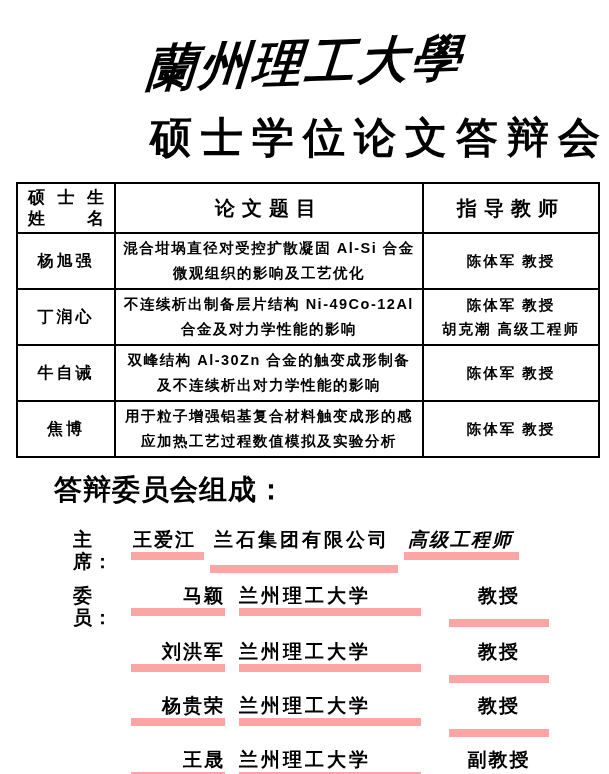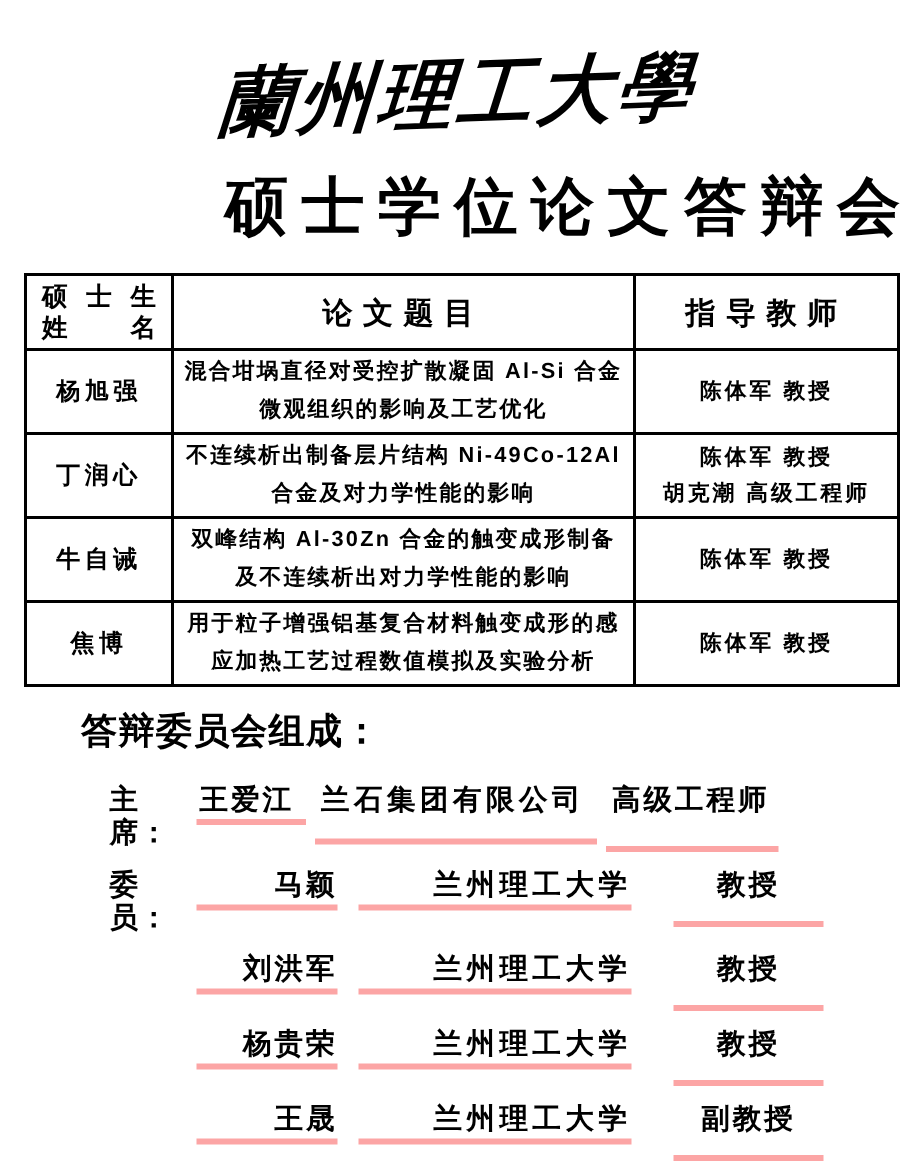--- a/index.html
+++ b/index.html
@@ -64,33 +64,33 @@
   .stu-hdr .jrow { display: flex; justify-content: space-between; line-height: 21px; }
   .hdr-big { font-size: 20px; letter-spacing: 7px; }
 
   .cell-name { font-size: 16px; letter-spacing: 3px; }
   .cell-thesis { font-size: 14.5px; letter-spacing: 1.5px; line-height: 25px; }
   .cell-sup { font-size: 14.5px; letter-spacing: 2px; line-height: 24px; }
 
   
   .section-heading {
     margin: 13px 0 0 54px;
-    font-size: 24px;
+    font-size: 28px;
     font-weight: bold;
     letter-spacing: 1px;
   }
   .committee { margin: 20px 0 0 73px; font-size: 19px; font-weight: bold; }
   .c-row { display: flex; align-items: baseline; margin-bottom: 12px; line-height: 22px; }
   .role { display: inline-block; width: 58px; letter-spacing: 1px; flex: none; }
-  .u { border-bottom: 4px solid #fca5a5; padding-bottom: 1px; }
+  .u { border-bottom: 8px solid #fca5a5; padding-bottom: 1px; }
   .chair-name { letter-spacing: 2px; padding: 0 8px 1px 2px; margin-right: 6px; }
   .chair-aff  { letter-spacing: 3px; padding: 0 8px 14px 4px; margin-right: 6px; }
-  .chair-title{ letter-spacing: 2px; padding: 0 6px 19px 4px; }
+  .chair-title{ letter-spacing: 2px; padding: 0 6px 1px 4px; font-style: italic; }
   .m-name { display: inline-block; width: 94px; letter-spacing: 2px; padding: 0 0 1px 4px; margin-right: 14px; text-align: right; }
-  .m-aff  { display: inline-block; width: 182px; text-align: right; letter-spacing: 3px; padding-bottom: 1px; margin-right: 28px; }
+  .m-aff  { display: inline-block; width: 182px; text-align: left; letter-spacing: 3px; padding-bottom: 1px; margin-right: 28px; }
   .m-title{ display: inline-block; width: 100px; text-align: center; letter-spacing: 2px; padding-bottom: 12px; }
 </style>
 </head>
 <body>
 
 <div class="logo-wrap">
   <span class="logo">蘭州理工大學</span>
 </div>
 
 <div class="main-title">硕士学位论文答辩会</div>

